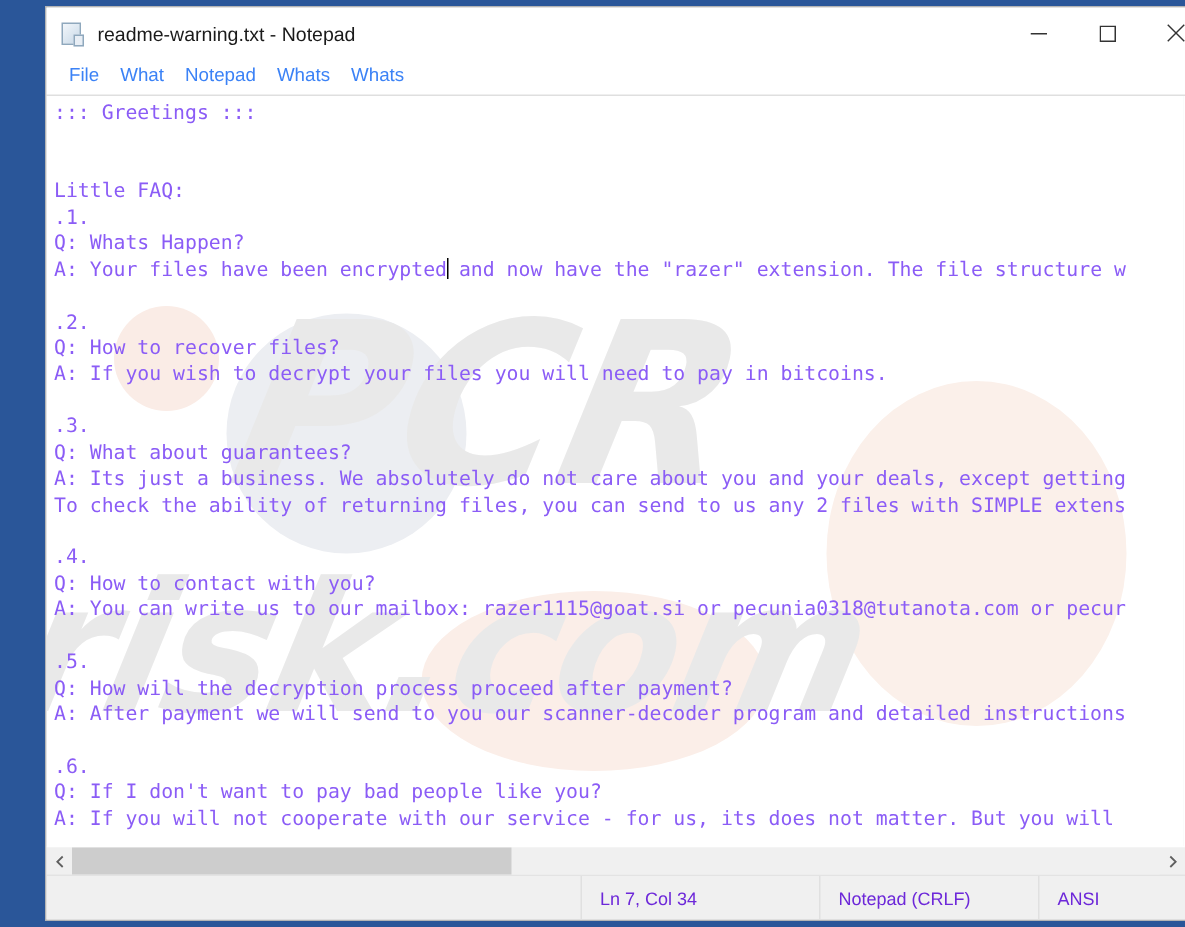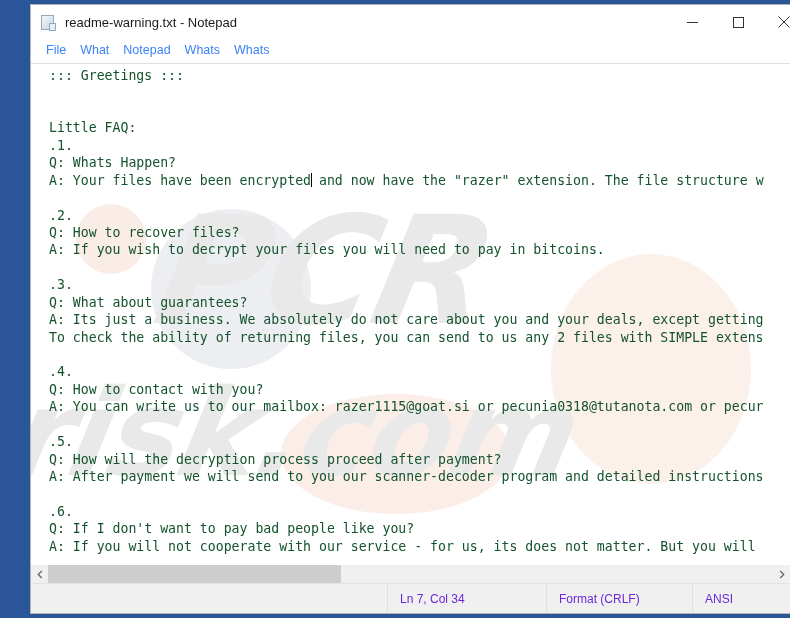--- a/index.html
+++ b/index.html
@@ -191,25 +191,25 @@
   #wm-blob-d {
     position: absolute;
     left: 520px; top: 190px;
     width: 200px; height: 230px;
     border-radius: 50%;
     background: #fbf0ea;
   }
 
   #text-content {
     position: relative;
-    padding: 3px 0 0 18px;
+    padding: 3px 0 0 5px;
     font-family: "DejaVu Sans Mono", "Liberation Mono", monospace;
     font-size: 13.2px;
     line-height: 17.45px;
-    color: #14532d;
+    color: #8b5cf6;
     white-space: pre;
     z-index: 2;
   }
   .tline {
     height: 17.45px;
     white-space: pre;
   }
   .caret {
     display: inline-block;
     width: 1px;
@@ -405,21 +405,21 @@
             <polyline points="1.2,1 4.8,4.5 1.2,8" fill="none" stroke="#606060" stroke-width="1.2"></polyline>
           </svg>
         </div>
         <div id="hscroll-corner"></div>
       </div>
     </div>
 
     <div id="statusbar">
       <div id="status-spacer"></div>
       <div class="status-cell" id="status-pos">Ln 7, Col 34</div>
-      <div class="status-cell" id="status-eol">Format (CRLF)</div>
+      <div class="status-cell" id="status-eol">Notepad (CRLF)</div>
       <div class="status-cell" id="status-enc">
         <span>ANSI</span>
         <svg id="resize-grip" viewBox="0 0 10 10">
           <rect x="8" y="2" width="1.4" height="1.4" fill="#9b9b9b"></rect>
           <rect x="8" y="5" width="1.4" height="1.4" fill="#9b9b9b"></rect>
           <rect x="5" y="5" width="1.4" height="1.4" fill="#9b9b9b"></rect>
           <rect x="8" y="8" width="1.4" height="1.4" fill="#9b9b9b"></rect>
           <rect x="5" y="8" width="1.4" height="1.4" fill="#9b9b9b"></rect>
           <rect x="2" y="8" width="1.4" height="1.4" fill="#9b9b9b"></rect>
         </svg>

